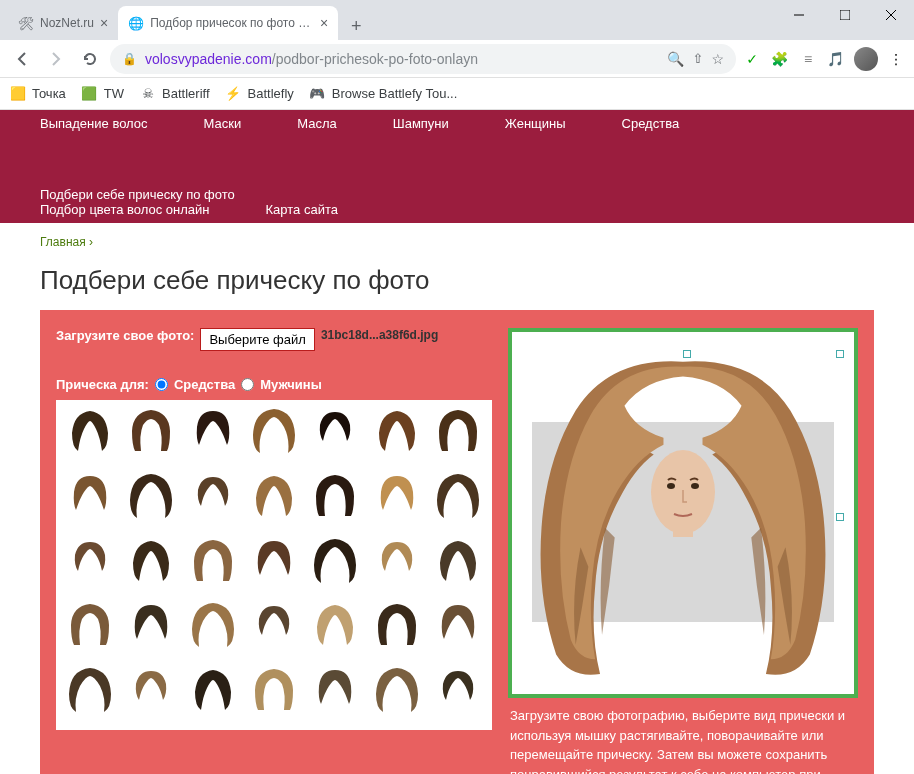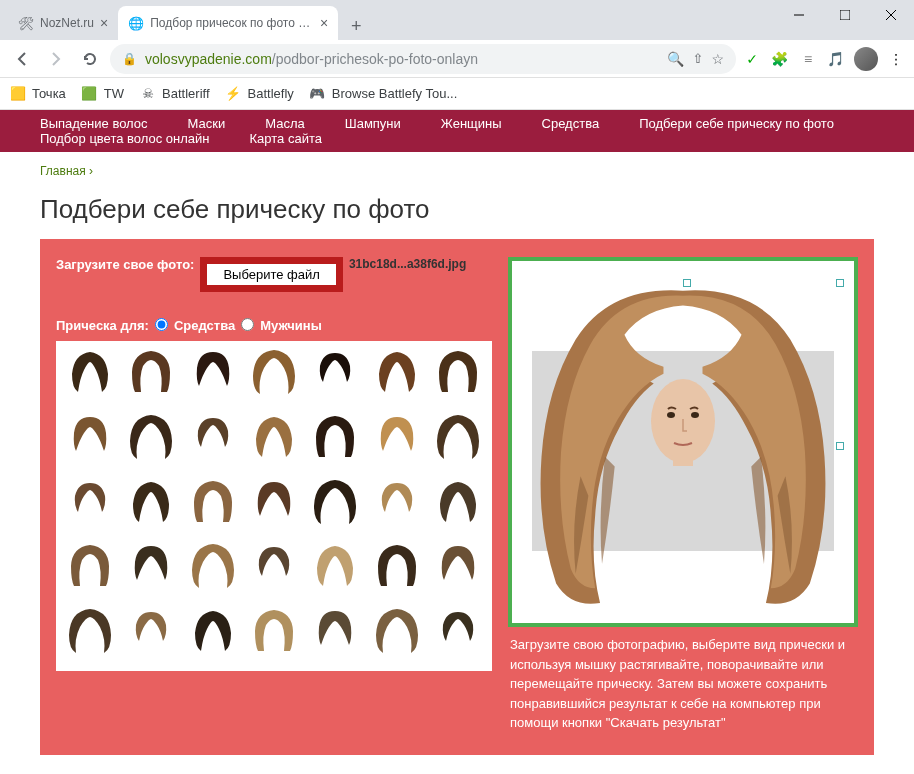--- a/index.html
+++ b/index.html
@@ -13,40 +13,40 @@
 .tab-close{color:#5f6368;font-size:14px}
 .newtab{width:28px;height:28px;display:flex;align-items:center;justify-content:center;color:#5f6368;font-size:18px;margin-left:4px}
 .wincontrols{display:flex;align-self:flex-start;height:30px}
 .winbtn{width:46px;display:flex;align-items:center;justify-content:center;color:#000}
 .toolbar{background:#fff;height:38px;display:flex;align-items:center;padding:0 8px;gap:6px;border-bottom:1px solid #e0e0e0}
 .navbtn{width:28px;height:28px;display:flex;align-items:center;justify-content:center;color:#5f6368;border-radius:50%}
 .navbtn.disabled{color:#bdc1c6}
 .addrbar{flex:1;height:30px;background:#f1f3f4;border-radius:15px;display:flex;align-items:center;padding:0 12px;gap:8px;color:#5f6368;font-size:14px}
 .addrbar .lock{font-size:12px}
 .url-text{flex:1;color:#202124}
-.url-text .domain{color:#4d7c0f}
+.url-text .domain{color:#6d28d9}
 .url-text .path{color:#80868b}
 .ext-icons{display:flex;gap:8px;align-items:center}
 .ext-icon{width:20px;height:20px;display:flex;align-items:center;justify-content:center;font-size:14px}
 .avatar{width:24px;height:24px;border-radius:50%;background:linear-gradient(135deg,#888,#555)}
 .bookmarks{background:#fff;height:32px;display:flex;align-items:center;padding:0 10px;gap:16px;border-bottom:1px solid #e0e0e0;font-size:13px;color:#3c4043}
 .bookmark{display:flex;align-items:center;gap:6px}
 .bkicon{width:16px;height:16px;display:inline-flex;align-items:center;justify-content:center;font-size:13px}
 .page{background:#fff;overflow:hidden;height:calc(774px - 40px - 38px - 32px)}
 .sitenav{background:#9b1d3e;color:#fff;padding:6px 40px;font-size:13px}
-.sitenav-row{display:flex;gap:40px;flex-wrap:wrap}
+.sitenav-row{display:flex;gap:56px;flex-wrap:wrap}
 .breadcrumb{padding:12px 40px;font-size:12px;color:#888}
 .breadcrumb span{color:#4d7c0f}
 .page-title{padding:4px 40px 14px;font-size:26px;color:#333;font-weight:normal}
 .content{background:#e86060;margin:0 40px;padding:18px 16px;display:flex;gap:16px}
 .left{flex:1;display:flex;flex-direction:column}
 .upload-row{color:#fff;font-size:13px;font-weight:bold;display:flex;align-items:flex-start;gap:6px;margin-bottom:26px}
-.filebtn{background:#fff;color:#000;font-weight:normal;padding:3px 16px;border:7px solid #b91c1c;font-size:13px}
+.filebtn{background:#fff;color:#000;font-weight:normal;padding:3px 8px;border:1px solid #b91c1c;font-size:13px}
 .filename{font-weight:bold;font-size:12px;color:#333}
-.gender-row{color:#fff;font-size:13px;font-weight:bold;display:flex;align-items:flex-start;gap:4px;margin-bottom:8px}
+.gender-row{color:#fff;font-size:13px;font-weight:bold;display:flex;align-items:center;gap:4px;margin-bottom:8px}
 .gender-row input{margin:0 2px}
 .gallery{background:#fff;height:330px;overflow-y:scroll;display:grid;grid-template-columns:repeat(7,1fr);gap:6px;padding:6px}
 .gallery::-webkit-scrollbar{width:16px}
 .gallery::-webkit-scrollbar-track{background:#f0f0f0}
 .gallery::-webkit-scrollbar-thumb{background:#c0c0c0}
 .hairthumb{width:100%;height:50px;display:flex;align-items:center;justify-content:center}
 .hairthumb svg{width:48px;height:48px}
 .download{margin:10px auto 0;background:#efefef;border:1px solid #999;padding:4px 12px;font-size:13px;text-align:center;width:fit-content;cursor:pointer}
 .right{width:350px;display:flex;flex-direction:column}
 .preview{background:#fff;border:4px solid #4CAF50;height:370px;position:relative;margin-bottom:4px;overflow:hidden}

